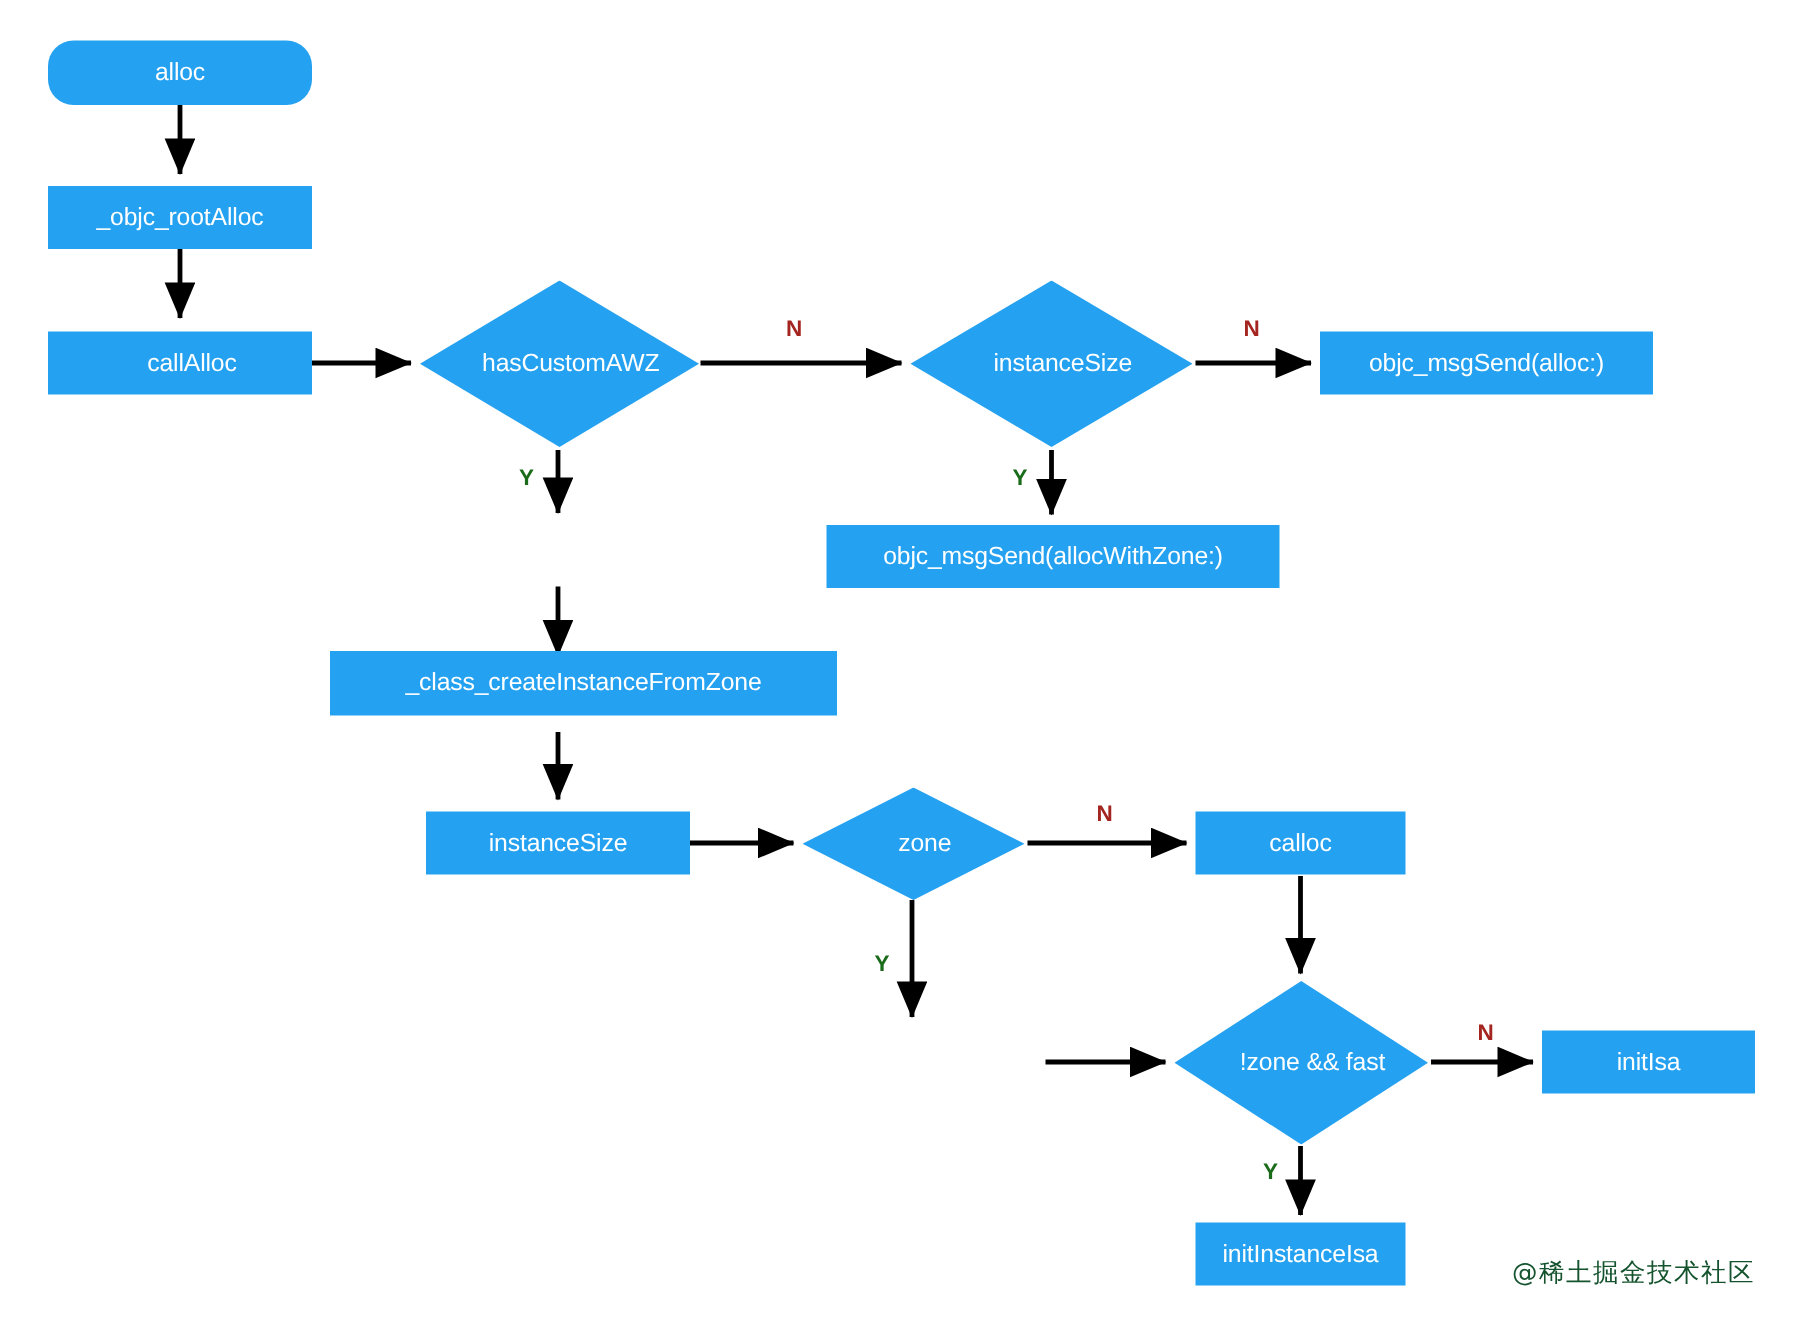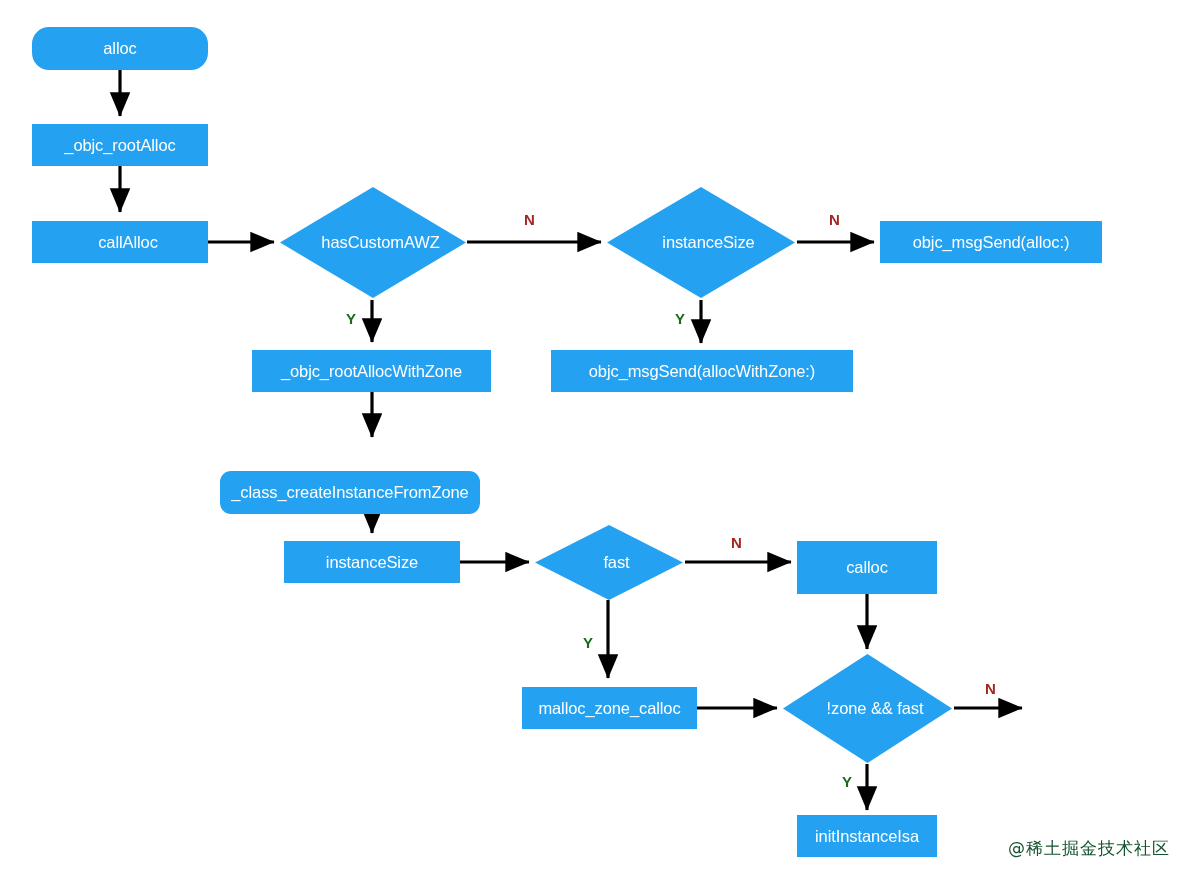--- a/index.html
+++ b/index.html
@@ -134,40 +134,37 @@
   </div>
 
   <div class="node rect" style="left:880px; top:221px; width:222px; height:42px;">
     <span>objc_msgSend(alloc:)</span>
   </div>
 
   <div class="node rect" style="left:551px; top:350px; width:302px; height:42px;">
     <span>objc_msgSend(allocWithZone:)</span>
   </div>
 
-  <div class="node rect" style="left:252px; top:350px; width:239px; height:42px;">
-    <span>_objc_rootAllocWithZone</span>
-  </div>
-
-  <div class="node rect" style="left:220px; top:471px; width:260px; height:43px;border-radius:11px;">
+
+  <div class="node rect" style="left:220px; top:434px; width:338px; height:43px;">
     <span>_class_createInstanceFromZone</span>
   </div>
 
   <div class="node rect" style="left:284px; top:541px; width:176px; height:42px;">
     <span>instanceSize</span>
   </div>
 
-  <div class="node rect" style="left:797px; top:541px; width:140px; height:53px;">
+  <div class="node rect" style="left:797px; top:541px; width:140px; height:42px;">
     <span>calloc</span>
   </div>
 
-  <div class="node rect" style="left:522px; top:687px; width:175px; height:42px;">
-    <span>malloc_zone_calloc</span>
-  </div>
-
+
+  <div class="node rect" style="left:1028px; top:687px; width:142px; height:42px;">
+    <span>initIsa</span>
+  </div>
 
   <div class="node rect" style="left:797px; top:815px; width:140px; height:42px;">
     <span>initInstanceIsa</span>
   </div>
 
   <div class="node diamond-wrap" style="left:280px; top:187px; width:186px; height:111px;">
     <svg class="dia-shape" viewBox="0 0 186 111" preserveAspectRatio="none">
       <polygon points="93,0 186,55.5 93,111 0,55.5" fill="#24a1f0"></polygon>
     </svg>
     <span class="dia-label">hasCustomAWZ</span>
@@ -177,21 +174,21 @@
     <svg class="dia-shape" viewBox="0 0 188 111" preserveAspectRatio="none">
       <polygon points="94,0 188,55.5 94,111 0,55.5" fill="#24a1f0"></polygon>
     </svg>
     <span class="dia-label">instanceSize</span>
   </div>
 
   <div class="node diamond-wrap" style="left:535px; top:525px; width:148px; height:75px;">
     <svg class="dia-shape" viewBox="0 0 148 75" preserveAspectRatio="none">
       <polygon points="74,0 148,37.5 74,75 0,37.5" fill="#24a1f0"></polygon>
     </svg>
-    <span class="dia-label">fast</span>
+    <span class="dia-label">zone</span>
   </div>
 
   <div class="node diamond-wrap" style="left:783px; top:654px; width:169px; height:109px;">
     <svg class="dia-shape" viewBox="0 0 169 109" preserveAspectRatio="none">
       <polygon points="84.5,0 169,54.5 84.5,109 0,54.5" fill="#24a1f0"></polygon>
     </svg>
     <span class="dia-label">!zone &amp;&amp; fast</span>
   </div>
 
   <div class="edge-label no" style="left:524px; top:212px;"><span>N</span></div>

